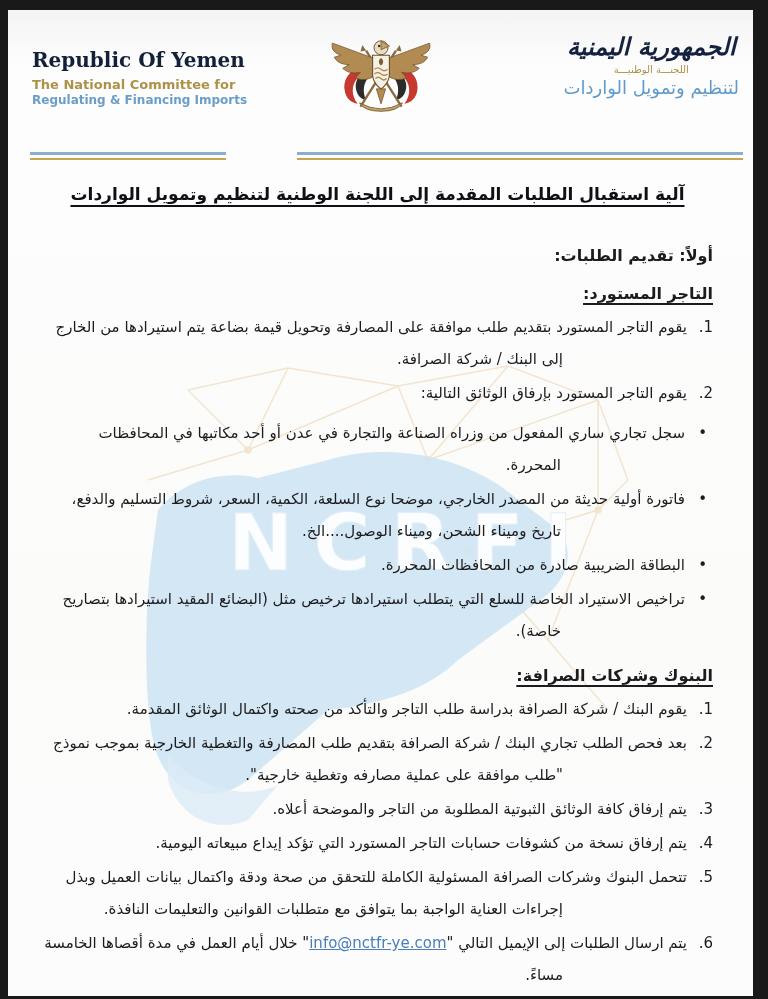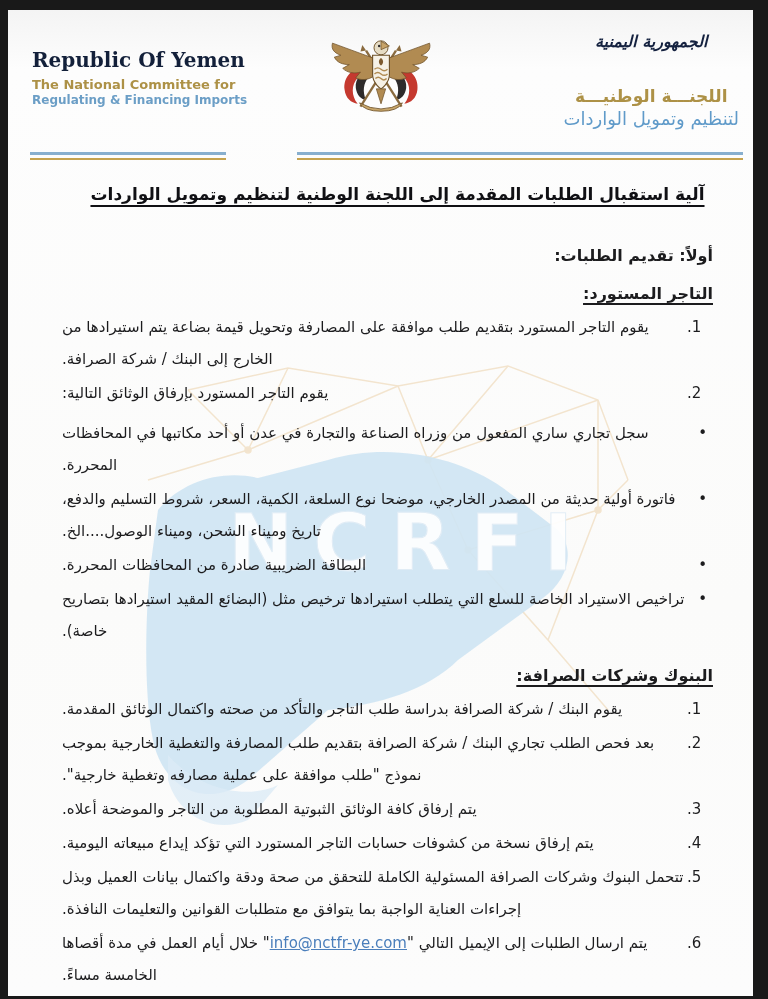--- a/index.html
+++ b/index.html
@@ -15,22 +15,22 @@
     background:linear-gradient(180deg,#f4f4f4 0%,#fdfdfd 6%,#fbfbfa 60%,#fcfcfc 100%);
     overflow:hidden;
   }
   
   .letterhead{position:relative;height:112px;padding-top:30px;}
   .logo-en{position:absolute;left:24px;top:38px;line-height:1.25;}
   .logo-en .en1{font-family:"DejaVu Serif",serif;font-weight:bold;font-size:20px;color:#13203a;}
   .logo-en .en2{font-weight:bold;font-size:13px;color:#ad9146;margin-top:4px;}
   .logo-en .en3{font-weight:bold;font-size:12px;color:#6b9ec6;}
   .logo-ar{position:absolute;right:14px;top:22px;text-align:center;direction:rtl;line-height:1.3;}
-  .logo-ar .ar1{font-weight:bold;font-size:16px;color:#14213f;font-style:italic;}
-  .logo-ar .ar2{font-weight:bold;font-size:17px;color:#ad9146;margin-top:32px;}
+  .logo-ar .ar1{font-weight:bold;font-size:24px;color:#14213f;font-style:italic;}
+  .logo-ar .ar2{font-weight:normal;font-size:10px;color:#ad9146;}
   .logo-ar .ar3{font-weight:normal;font-size:18px;color:#5f9ac9;}
   .emblem{position:absolute;left:50%;margin-left:-56px;top:16px;width:112px;height:94px;}
   .rules{position:relative;height:10px;margin-top:0;}
   .rule-seg{position:absolute;top:0;}
   .rule-seg .blue{height:2.5px;background:#88afce;}
   .rule-seg .gold{height:2px;background:#c6a34e;margin-top:3px;}
   .rule-left{left:22px;width:196px;}
   .rule-right{right:10px;width:446px;}
   
   .content{
@@ -53,41 +53,41 @@
     text-decoration:underline;text-decoration-thickness:1.5px;text-underline-offset:4px;
   }
   ol.nlist,ul.blist{
     list-style:none;margin:8px 0 0 0;padding:0;
     counter-reset:li;
   }
   ol.nlist li,ul.blist li{
     position:relative;
     padding-right:150px;
     text-indent:-124px;
-    text-align:left;
+    text-align:right;
     line-height:32px;
     margin:0 0 2px 0;
   }
   ol.nlist li::before{
     counter-increment:li;
     content:counter(li) ". ";
     position:absolute;right:0;top:0;
     text-indent:0;
     width:26px;
   }
   ul.blist li{padding-right:152px;text-indent:-124px;}
   ul.blist li::before{
     content:"\2022";
     position:absolute;right:6px;top:0;
     text-indent:0;font-size:15px;
   }
   .email{color:#4a7ebb;text-decoration:underline;cursor:pointer;}
   
   .watermark{position:absolute;left:120px;top:350px;pointer-events:none;}
-  .content,.doc-title,.h2,.h3{position:relative;z-index:2;margin-left:20px;}
+  .content,.doc-title,.h2,.h3{position:relative;z-index:2;}
 </style>
 </head>
 <body>
 
 <div class="page">
 
   <svg class="watermark" width="520" height="470" viewBox="0 0 520 470">
     <g stroke="#ecd2ab" stroke-width="1.5" fill="none" opacity="0.55">
       <path d="M60 30 L160 8 L270 26 L380 6 L470 40 L500 120"></path>
       <path d="M60 30 L120 90 L160 8 M120 90 L270 26 L300 100 L380 6 M300 100 L470 40"></path>

